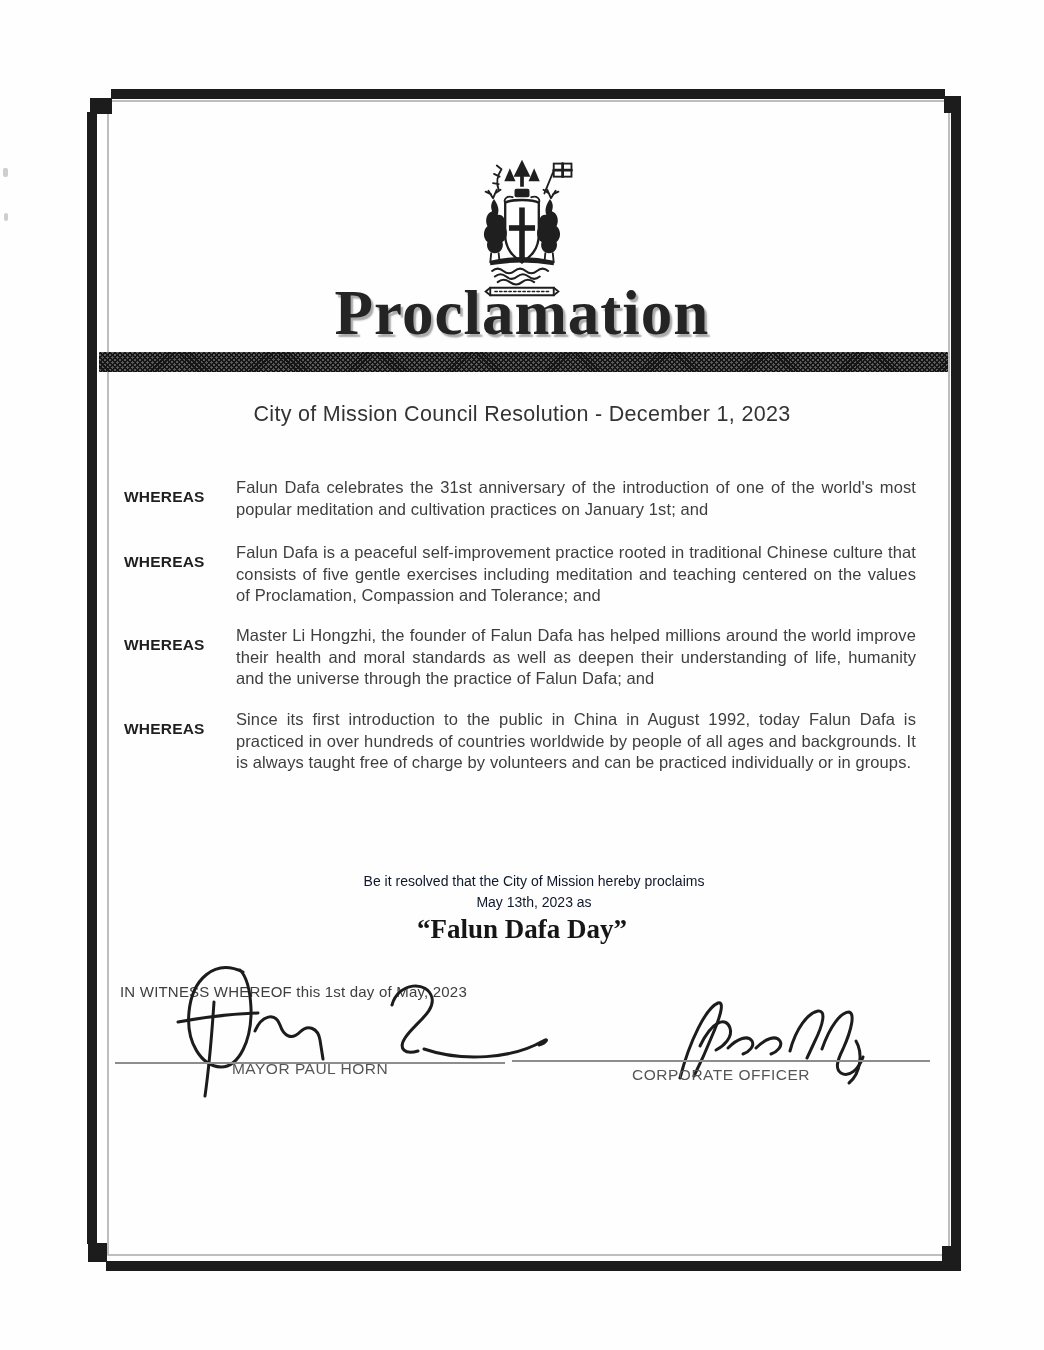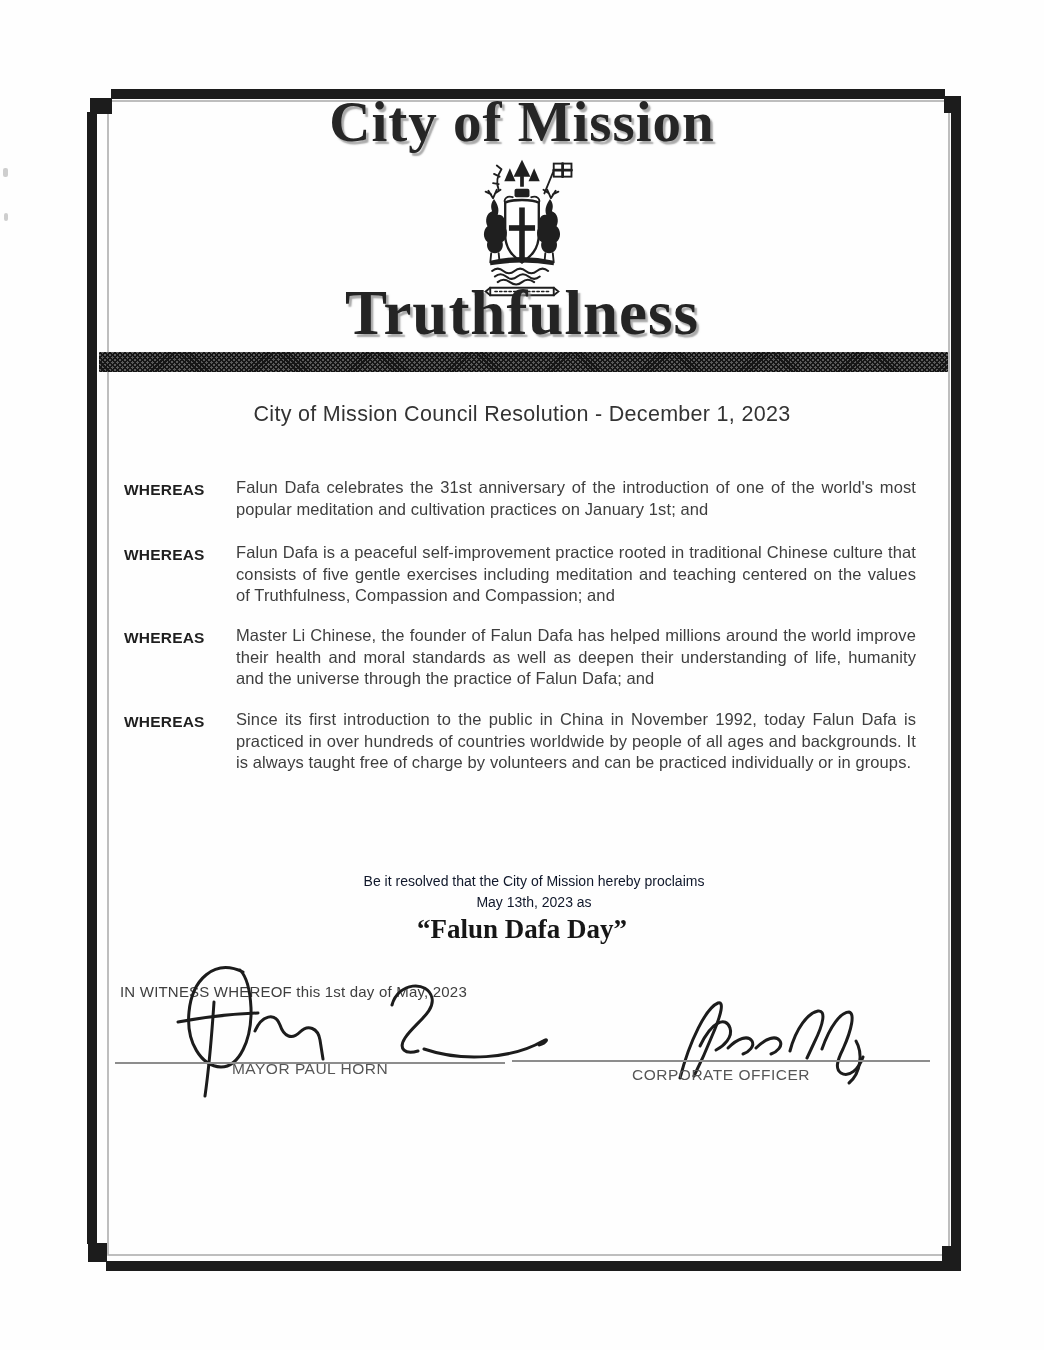--- a/index.html
+++ b/index.html
@@ -40,21 +40,21 @@
       repeating-linear-gradient(-45deg,#161616 0 1.5px,transparent 1.5px 3.5px);
     border-radius:1px;
   }
   .resolution-title{
     position:absolute;left:0;top:402px;width:100%;
     text-align:center;font-size:21.5px;color:#333333;
     letter-spacing:.3px;
   }
   .clause{position:absolute;left:124px;width:792px;}
   .clause .label{
-    position:absolute;left:0;top:4px;width:100px;
+    position:absolute;left:0;top:11px;width:100px;
     font-weight:bold;font-size:15.5px;color:#1f1f1f;letter-spacing:.2px;
   }
   .clause .text{
     position:absolute;left:112px;top:0;width:680px;
     font-size:16.5px;line-height:21.5px;color:#3e3e3e;
     text-align:justify;letter-spacing:.1px;
   }
   .clause-1{top:477px;} .clause-2{top:542px;} .clause-3{top:625px;} .clause-4{top:709px;}
 
   .resolved{
@@ -97,21 +97,20 @@
       <rect x="951" y="111" width="10" height="1136"></rect>
       <rect x="942" y="1246" width="19" height="17"></rect>
       <rect x="106" y="1261" width="855" height="10"></rect>
       <rect x="88" y="1243" width="19" height="19"></rect>
     </g>
   </svg>
 
   <div class="scan-mark" style="left:3px;top:168px;width:5px;height:9px;"></div>
   <div class="scan-mark" style="left:4px;top:213px;width:4px;height:8px;"></div>
 
-  <div class="doc-title">City of Mission</div>
 
   <svg class="crest" viewBox="0 0 120 150" aria-hidden="true">
     <g stroke="#1f1f1f" stroke-width="2" fill="none" stroke-linecap="round">
 
       <path d="M60 2 L51 20 L69 20 Z" fill="#1f1f1f" stroke="none"></path>
       <path d="M47 11 L41 25 L53 25 Z" fill="#1f1f1f" stroke="none"></path>
       <path d="M73 11 L67 25 L79 25 Z" fill="#1f1f1f" stroke="none"></path>
       <path d="M59 20 L59 30 M61 20 L61 30"></path>
 
       <path d="M38 12 C34 18 32 26 35 34 M38 12 l-5 -4 M36 20 l-6 -3 M35 28 l-6 -1"></path>
@@ -146,41 +145,41 @@
       <path d="M28 121 q6 -5 12 0 t12 0 t12 0 t12 0 t12 0" stroke-width="2.2"></path>
       <path d="M31 127 q6 -5 12 0 t12 0 t12 0 t12 0" stroke-width="2.2"></path>
       <path d="M34 133 q6 -5 13 0 t13 0 t13 0" stroke-width="2.2"></path>
 
       <path d="M26 139 L94 139 L94 147 L26 147 Z" fill="#ffffff"></path>
       <path d="M26 139 l-5 4 l5 4 M94 139 l5 4 l-5 4"></path>
       <path d="M31 143 h58" stroke-width="1.6" stroke-dasharray="2.5 2.5"></path>
     </g>
   </svg>
 
-  <div class="doc-subtitle">Truthfulness</div>
+  <div class="doc-subtitle">Proclamation</div>
 
   <div class="divider"></div>
 
   <div class="resolution-title">City of Mission Council Resolution - December 1, 2023</div>
 
   <div class="clause clause-1">
     <span class="label">WHEREAS</span>
     <span class="text">Falun Dafa celebrates the 31st anniversary of the introduction of one of the world's most popular meditation and cultivation practices on January 1st; and</span>
   </div>
   <div class="clause clause-2">
     <span class="label">WHEREAS</span>
-    <span class="text">Falun Dafa is a peaceful self-improvement practice rooted in traditional Chinese culture that consists of five gentle exercises including meditation and teaching centered on the values of Truthfulness, Compassion and Compassion; and</span>
+    <span class="text">Falun Dafa is a peaceful self-improvement practice rooted in traditional Chinese culture that consists of five gentle exercises including meditation and teaching centered on the values of Proclamation, Compassion and Tolerance; and</span>
   </div>
   <div class="clause clause-3">
     <span class="label">WHEREAS</span>
-    <span class="text">Master Li Chinese, the founder of Falun Dafa has helped millions around the world improve their health and moral standards as well as deepen their understanding of life, humanity and the universe through the practice of Falun Dafa; and</span>
+    <span class="text">Master Li Hongzhi, the founder of Falun Dafa has helped millions around the world improve their health and moral standards as well as deepen their understanding of life, humanity and the universe through the practice of Falun Dafa; and</span>
   </div>
   <div class="clause clause-4">
     <span class="label">WHEREAS</span>
-    <span class="text">Since its first introduction to the public in China in November 1992, today Falun Dafa is practiced in over hundreds of countries worldwide by people of all ages and backgrounds.  It is always taught free of charge by volunteers and can be practiced individually or in groups.</span>
+    <span class="text">Since its first introduction to the public in China in August 1992, today Falun Dafa is practiced in over hundreds of countries worldwide by people of all ages and backgrounds.  It is always taught free of charge by volunteers and can be practiced individually or in groups.</span>
   </div>
 
   <div class="resolved">
     <div>Be it resolved that the City of Mission hereby proclaims</div>
     <div>May 13th, 2023 as</div>
   </div>
 
   <div class="proclaim-name">“Falun Dafa Day”</div>
 
   <div class="witness">IN WITNESS WHEREOF this 1st day of May, 2023</div>

